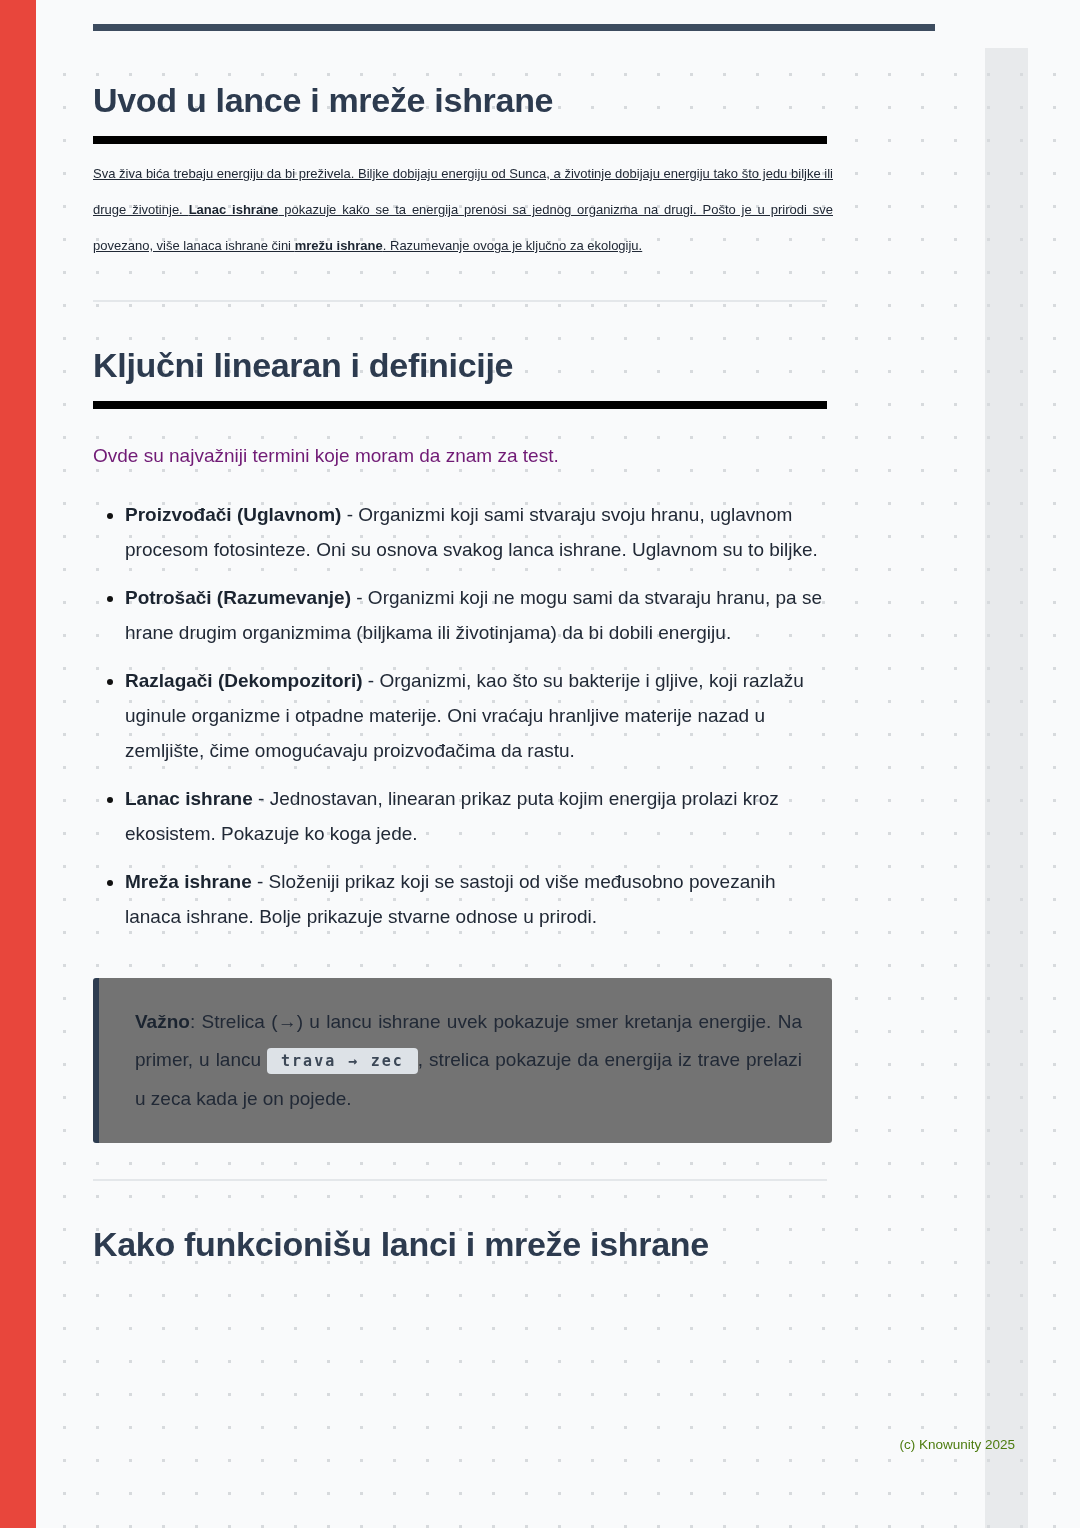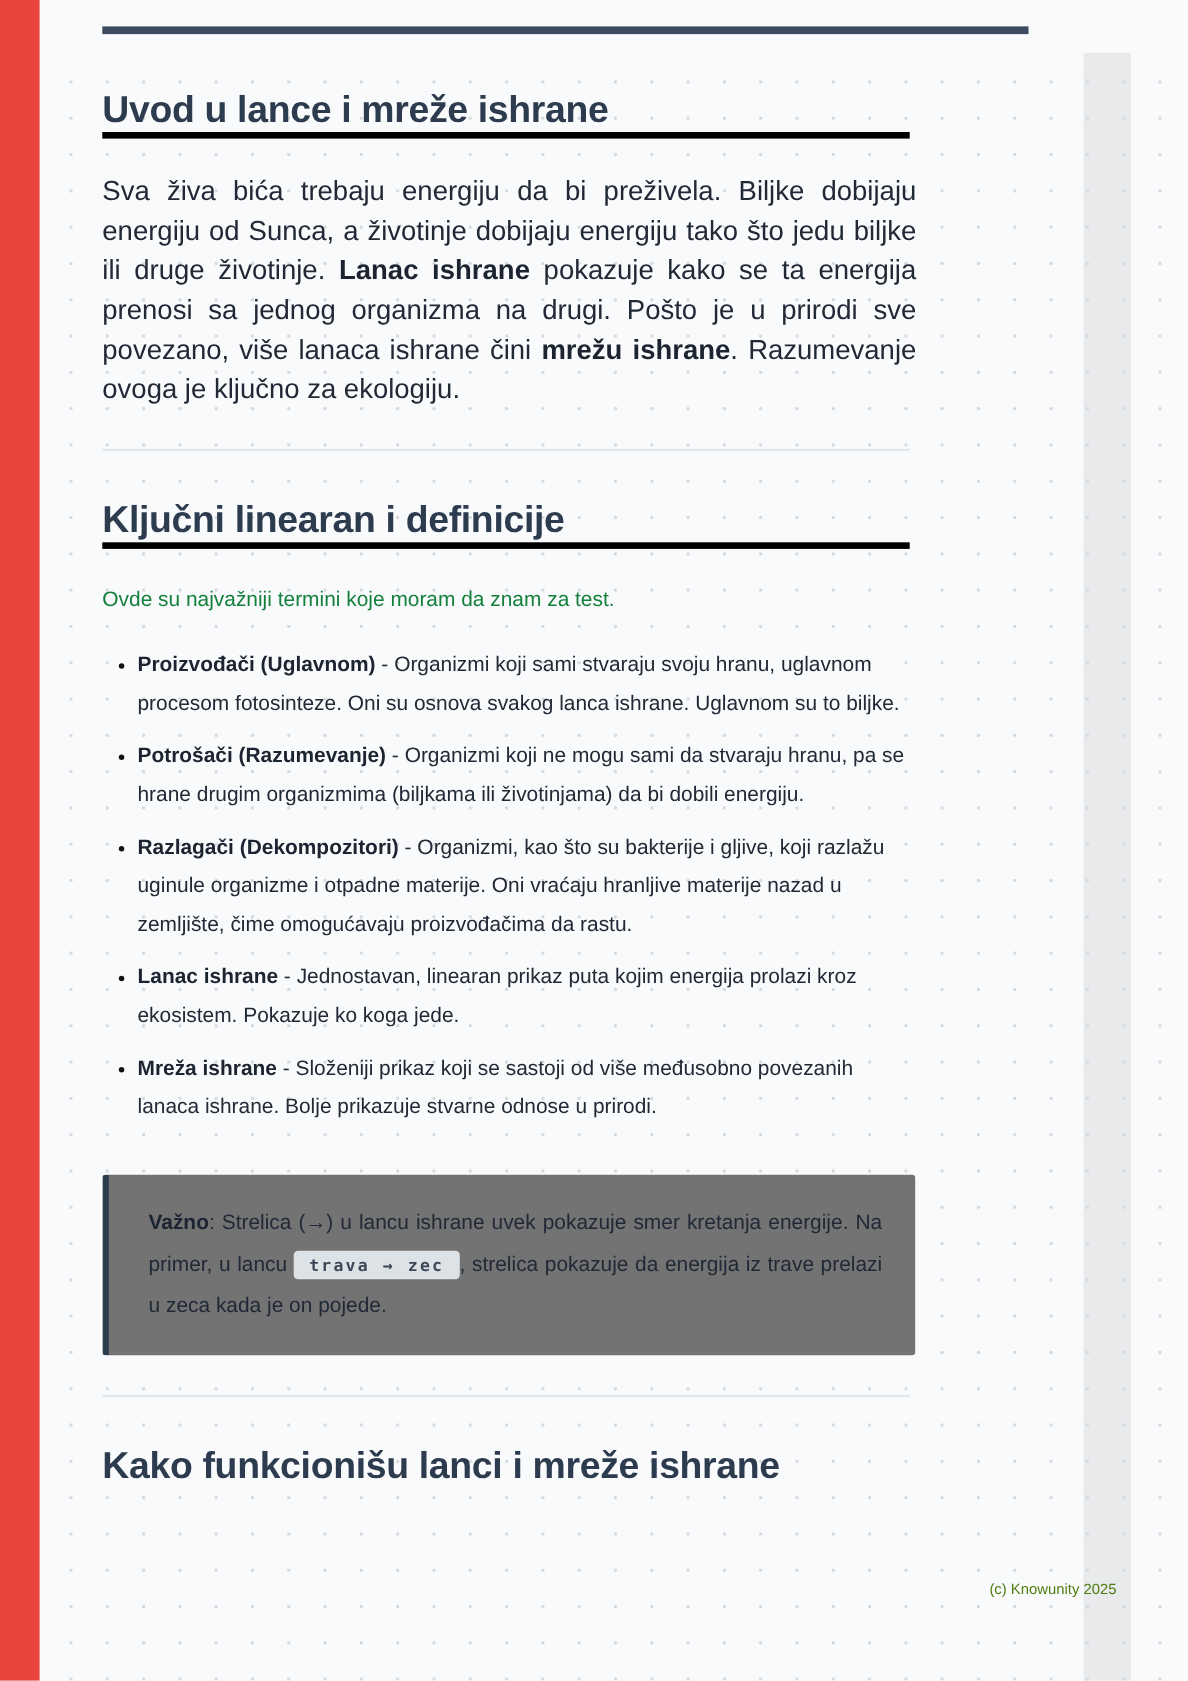--- a/index.html
+++ b/index.html
@@ -61,42 +61,43 @@
     background: #3d4c5f;
   }
 
   h2 {
     margin: 0;
     font-size: 34px;
     font-weight: 700;
     color: #2d3b4f;
     letter-spacing: -0.3px;
     width: 734px;
-    padding-bottom: 0;
-    border-bottom: 6px solid #000000;
+    padding-bottom: 16px;
+    border-bottom: 8px solid #000000;
   }
   h2.no-underline { border-bottom: none; padding-bottom: 0; }
 
   .section-intro { margin-top: 50px; }
   .section-terms { margin-top: 0; }
 
   p.body-text {
-    margin: 30px 0 0 0;
+    margin: 12px 0 0 0;
     width: 740px;
-    font-size: 25px;
+    font-size: 13px;
     line-height: 36px;
     text-align: justify;
     color: #212936;
+    text-decoration: underline;
   }
   p.lead-line {
     margin: 30px 0 0 0;
     width: 740px;
     font-size: 19px;
     line-height: 34px;
-    color: #15803d;
+    color: #701a75;
   }
 
   strong { font-weight: 700; color: #1b2430; }
 
   hr.divider {
     border: none;
     border-top: 2px solid #e4e7ea;
     width: 734px;
     margin: 36px 0 44px 0;
   }

